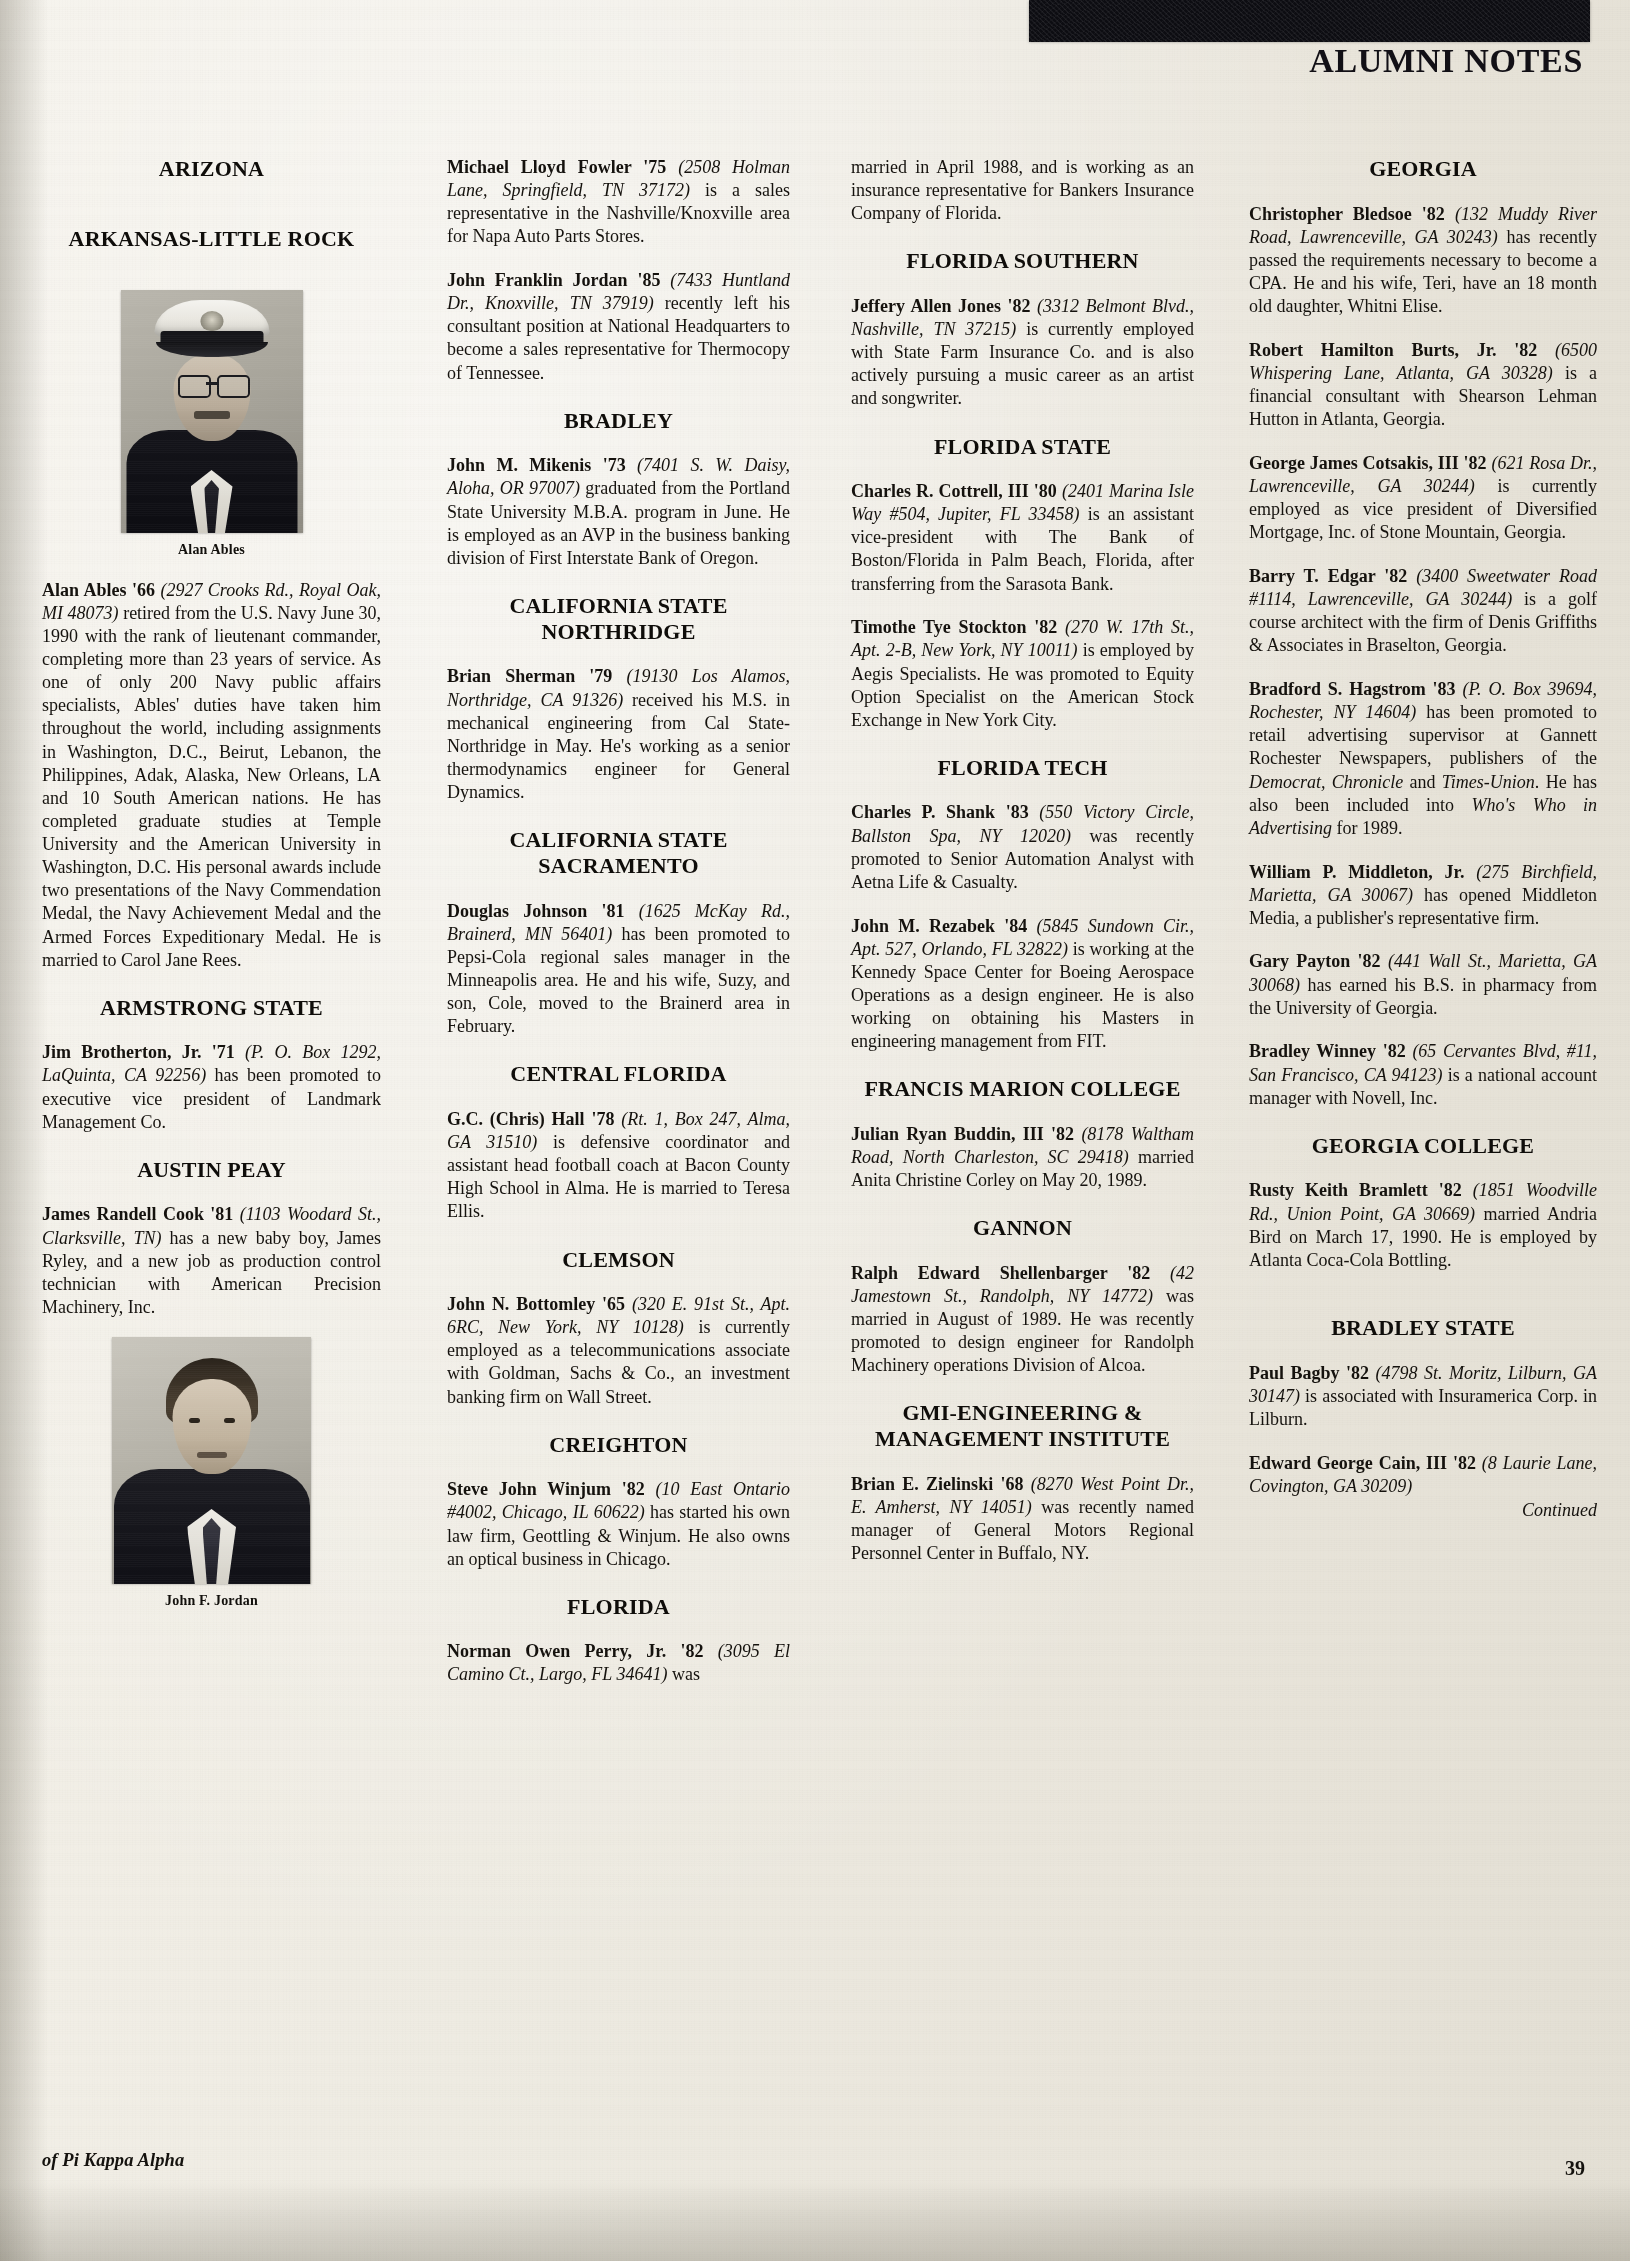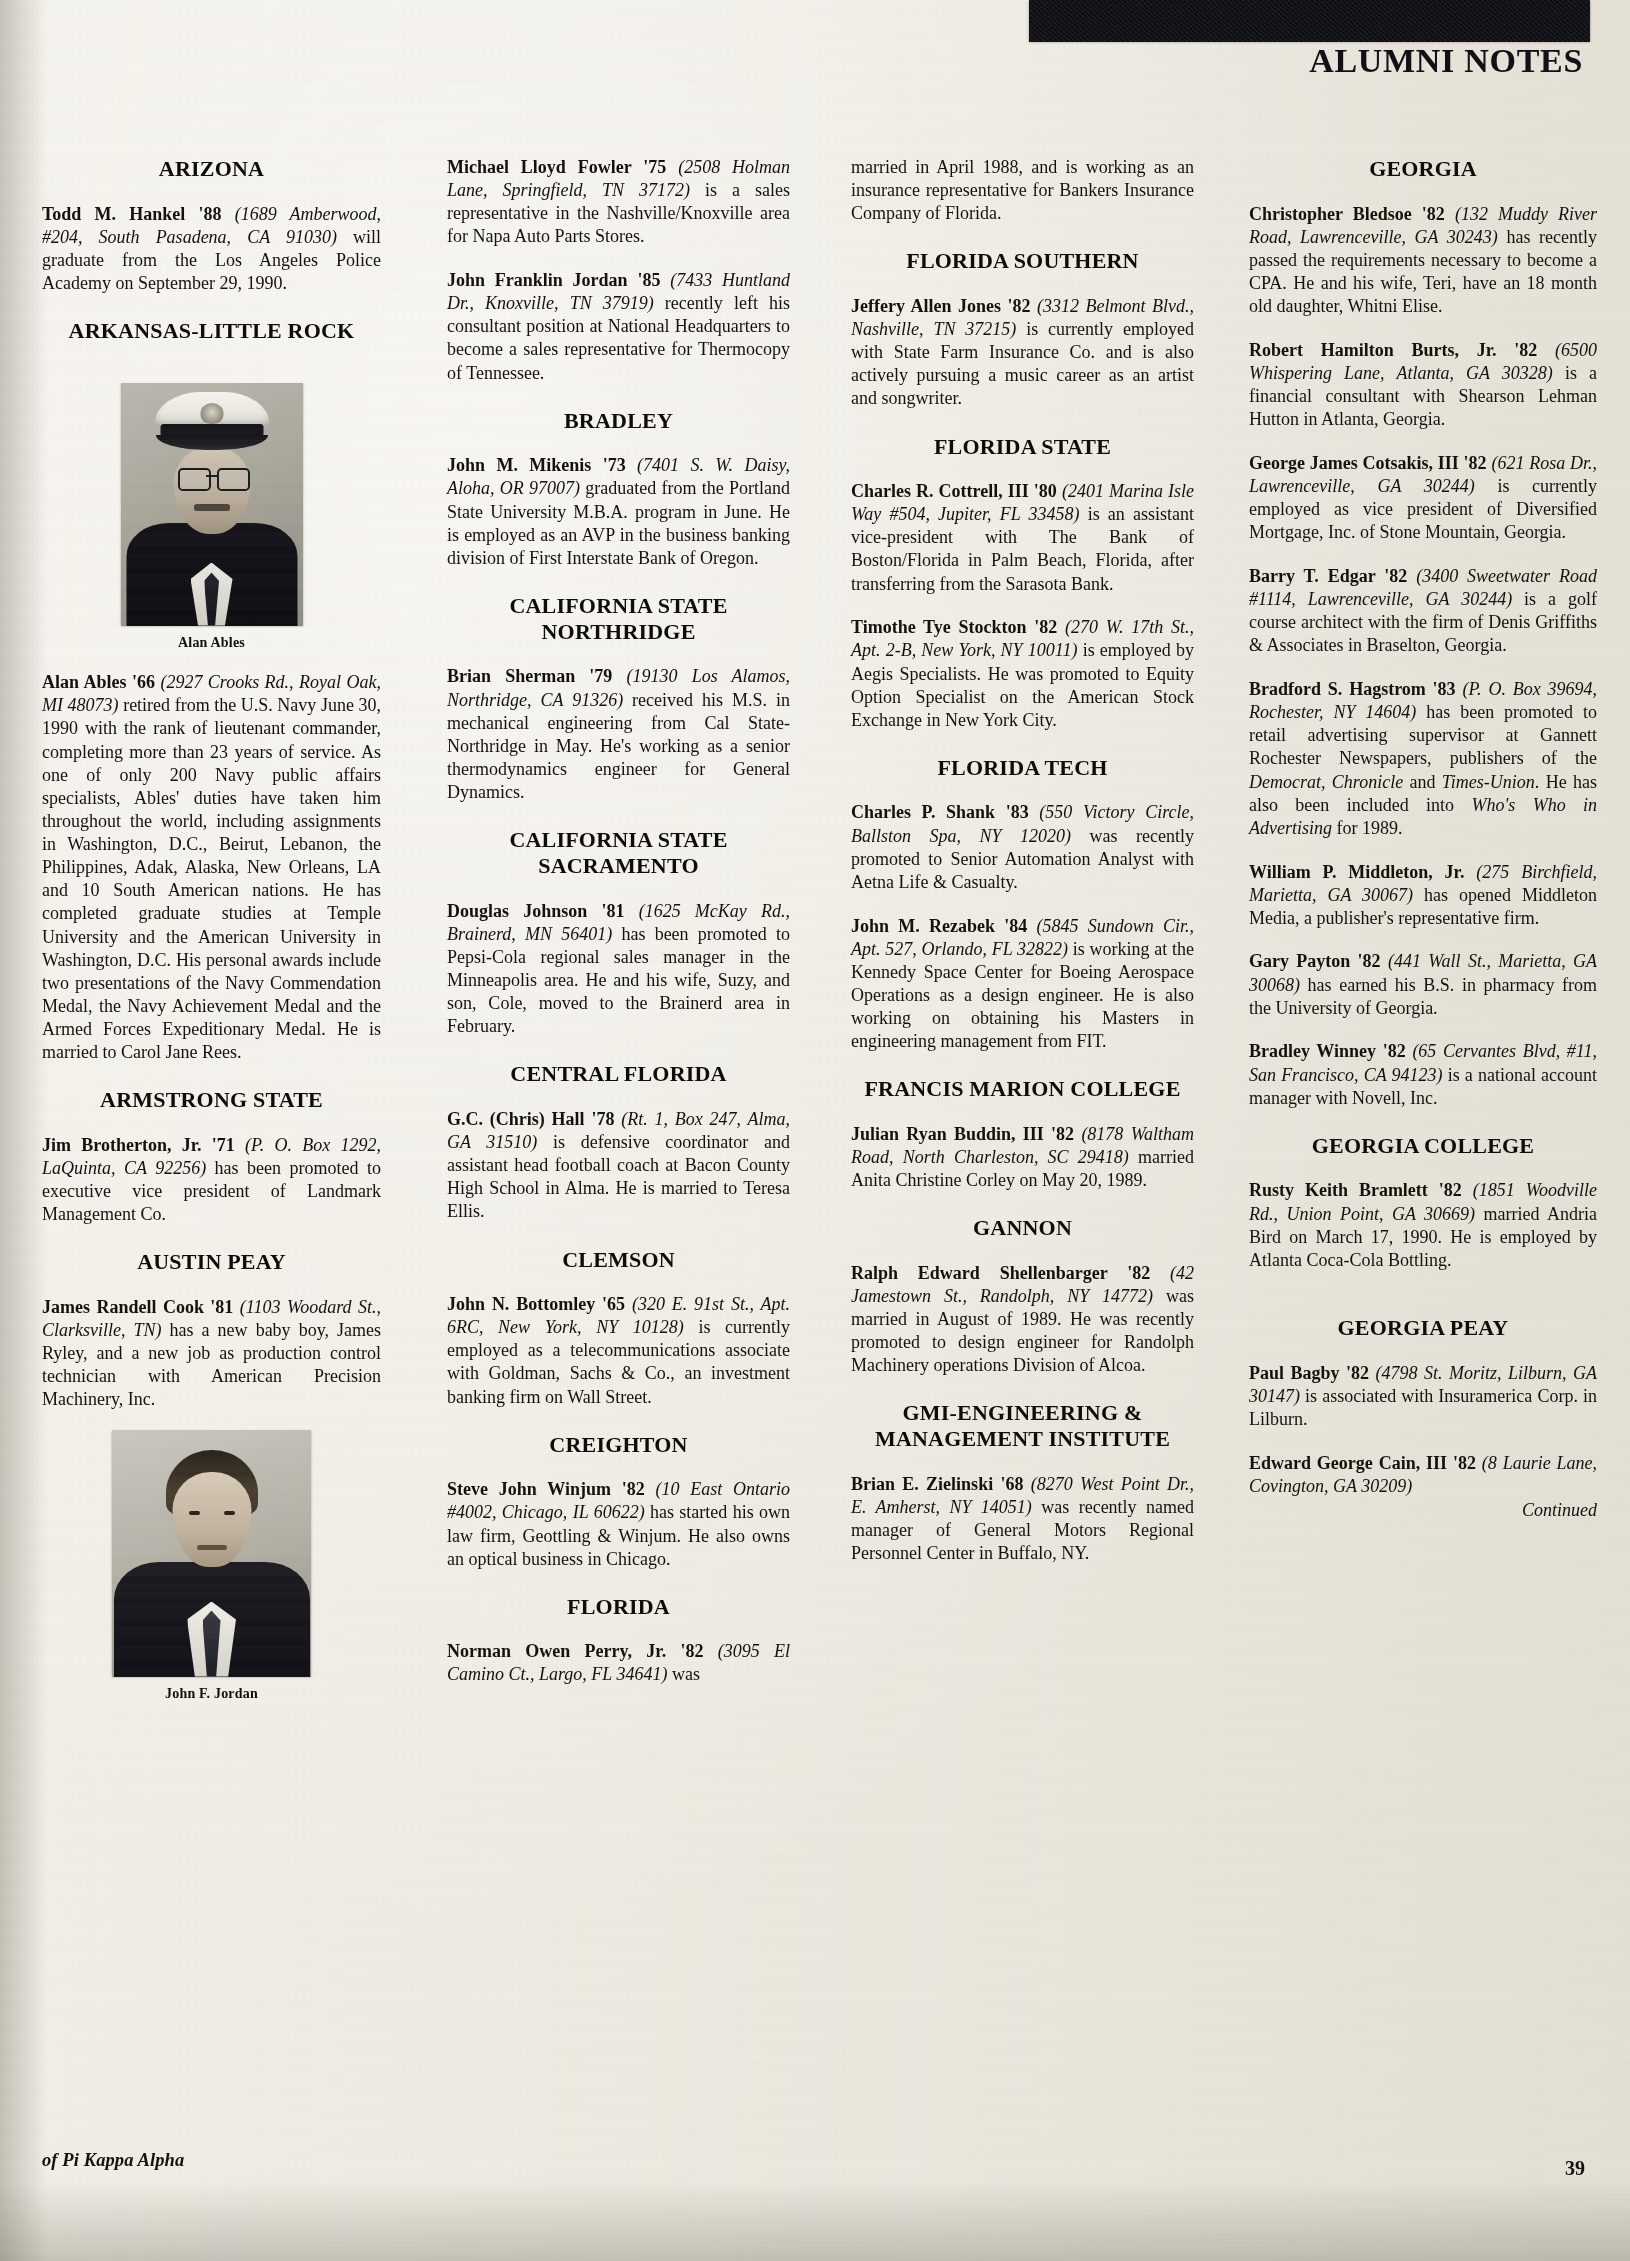--- a/index.html
+++ b/index.html
@@ -286,21 +286,20 @@
 <div class="edge-shadow-left"></div>
 <div class="edge-shadow-bottom"></div>
 
 <div class="blackbar"></div>
 <div class="alumni-title">ALUMNI NOTES</div>
 
 <div class="cols">
   <div class="col col-1">
       <h2 class="chapter">ARIZONA</h2>
       <div class="sp-after-head"></div>
-      <p class="entry"><b>Todd M. Hankel '88</b> <i>(1689 Amberwood, #204, South Pasadena, CA 91030)</i><span> will graduate from the Los Angeles Police Academy on September 29, 1990.</span></p>
       <div class="sp-before-head"></div>
       <h2 class="chapter">ARKANSAS-LITTLE ROCK</h2>
       <div class="sp-after-head"></div>
       <div class="photo photo-ables">
         <div class="ph-bg"></div>
         <div class="ph-body"></div>
         <div class="ph-shirt"></div>
         <div class="ph-tie"></div>
         <div class="ph-face"></div>
         <div class="ph-glass-l"></div>
@@ -420,21 +419,21 @@
       <div class="sp-para"></div>
       <p class="entry"><b>Gary Payton '82</b> <i>(441 Wall St., Marietta, GA 30068)</i><span> has earned his B.S. in pharmacy from the University of Georgia.</span></p>
       <div class="sp-para"></div>
       <p class="entry"><b>Bradley Winney '82</b> <i>(65 Cervantes Blvd, #11, San Francisco, CA 94123)</i><span> is a national account manager with Novell, Inc.</span></p>
       <div class="sp-before-head"></div>
       <h2 class="chapter">GEORGIA COLLEGE</h2>
       <div class="sp-after-head"></div>
       <p class="entry"><b>Rusty Keith Bramlett '82</b> <i>(1851 Woodville Rd., Union Point, GA 30669)</i><span> married Andria Bird on March 17, 1990. He is employed by Atlanta Coca-Cola Bottling.</span></p>
       <div class="sp-para"></div>
       <div class="sp-before-head"></div>
-      <h2 class="chapter">GEORGIA PEAY</h2>
+      <h2 class="chapter">BRADLEY STATE</h2>
       <div class="sp-after-head"></div>
       <p class="entry"><b>Paul Bagby '82</b> <i>(4798 St. Moritz, Lilburn, GA 30147)</i><span> is associated with Insuramerica Corp. in Lilburn.</span></p>
       <div class="sp-para"></div>
       <p class="entry"><b>Edward George Cain, III '82</b> <i>(8 Laurie Lane, Covington, GA 30209)</i><span></span></p>
       <div class="continued">Continued</div>
     </div>
 </div>
 
 <div class="footer-left">of Pi Kappa Alpha</div>
 <div class="footer-page">39</div>

